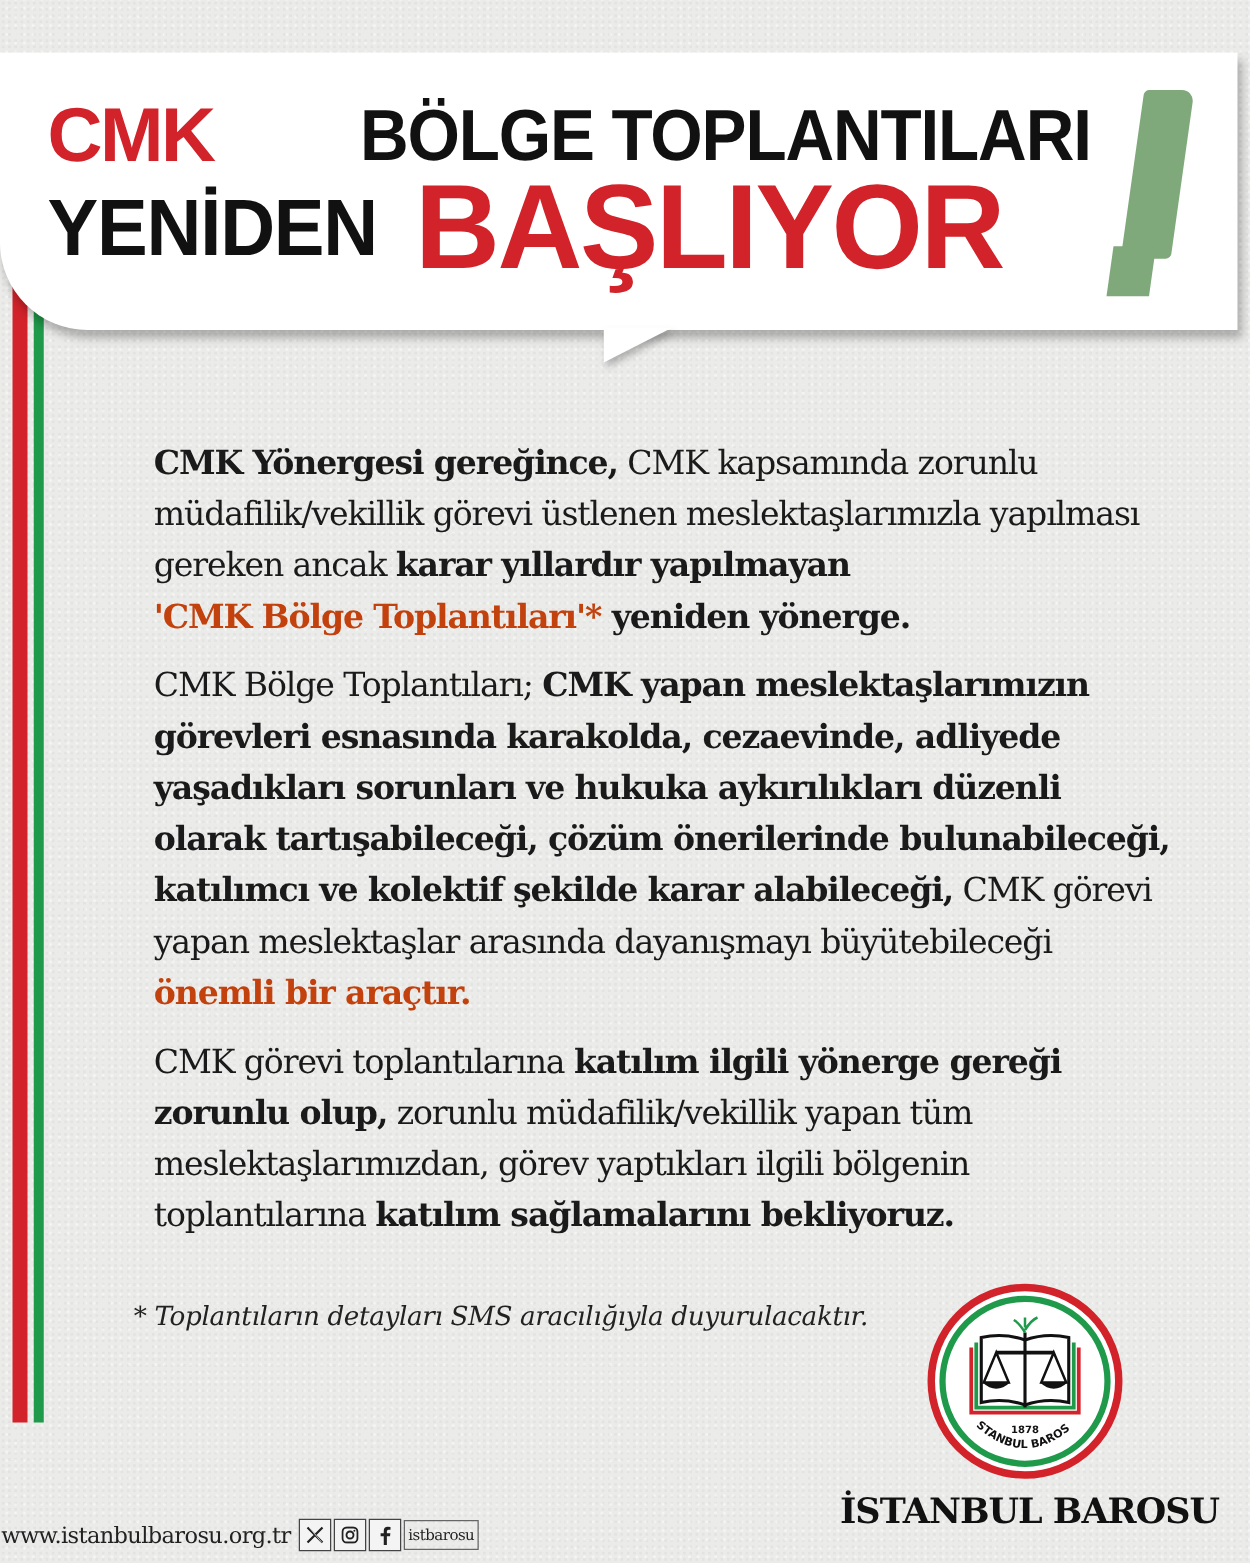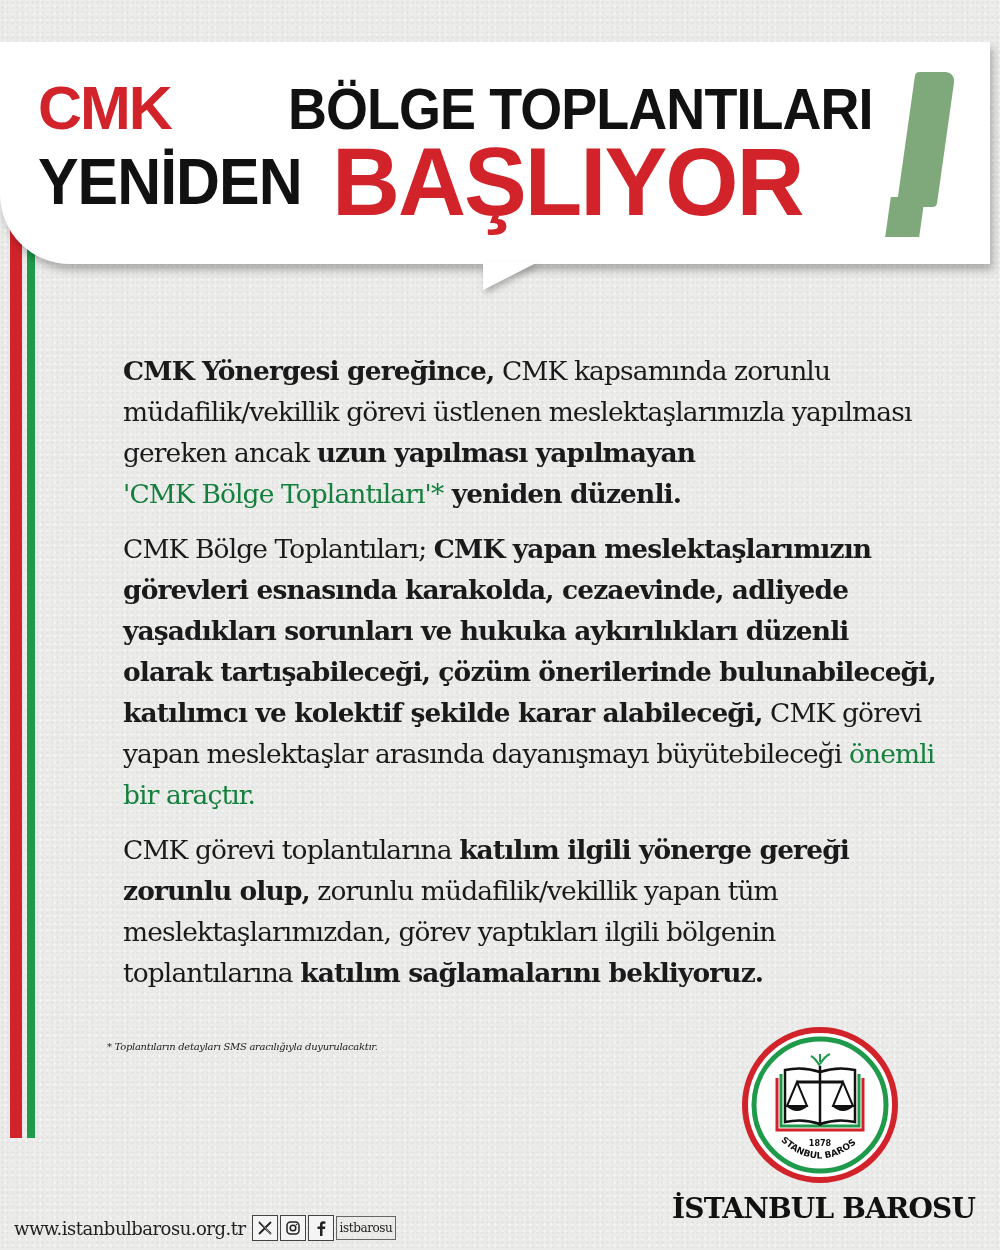--- a/index.html
+++ b/index.html
@@ -83,47 +83,47 @@
     .body-text {
       position: absolute; left: 123px; top: 350px;
       width: 820px;
       font-family: "DejaVu Serif", serif;
       font-size: 26.5px; line-height: 41px;
       letter-spacing: -0.9px;
       color: #1a1a1a;
     }
     .body-text p { margin-bottom: 14px; }
     .b { font-weight: bold; margin-top: 44px; }
-    .red { color: #15803d; font-weight: normal; margin-top: 36px; }
+    .red { color: #c2410c; font-weight: bold; margin-top: 36px; }
 
     .footnote {
       position: absolute; left: 107px; top: 1041px;
       font-family: "DejaVu Serif", serif;
       font-style: italic;
-      font-size: 10px;
+      font-size: 21px;
       color: #222;
       letter-spacing: -0.3px;
     }
 
     
     .logo {
       position: absolute; left: 741px; top: 1026px;
       width: 158px; height: 158px; text-decoration: underline;
     }
     .org-name {
       position: absolute; left: 672px; top: 1192px;
       font-family: "DejaVu Serif", serif;
       font-weight: bold; font-size: 28px;
       color: #111;
       letter-spacing: -0.8px;
     }
 
     
     .footer {
-      position: absolute; left: 14px; top: 1215px;
+      position: absolute; left: 1px; top: 1215px;
       display: flex; align-items: center; gap: 2px;
     }
     .website {
       font-family: "DejaVu Serif", serif;
       font-size: 18px; color: #222;
       letter-spacing: -0.5px;
       margin-right: 4px;
     }
     .social-box {
       width: 26px; height: 26px;
@@ -152,22 +152,22 @@
 <div class="exclaim-bar" style="background:#7fa97a;"></div>
 <div class="exclaim-dot" style="background:#7fa97a;"></div>
 
 <div class="title-line1-left" style="color:#d2232a;">CMK</div>
 <div class="title-line1-right" style="color:#111;">BÖLGE TOPLANTILARI</div>
 <div class="title-line2-left" style="color:#111;">YENİDEN</div>
 <div class="title-line2-right" style="color:#d2232a;">BAŞLIYOR</div>
 
 <div class="body-text">
   <p>
-    <span class="b">CMK Yönergesi gereğince,</span><span> CMK kapsamında zorunlu müdafilik/vekillik görevi üstlenen meslektaşlarımızla yapılması gereken ancak </span><span class="b">uzun yapılması yapılmayan</span><br>
-    <span class="red">'CMK Bölge Toplantıları'*</span><span class="b"> yeniden düzenli.</span>
+    <span class="b">CMK Yönergesi gereğince,</span><span> CMK kapsamında zorunlu müdafilik/vekillik görevi üstlenen meslektaşlarımızla yapılması gereken ancak </span><span class="b">karar yıllardır yapılmayan</span><br>
+    <span class="red">'CMK Bölge Toplantıları'*</span><span class="b"> yeniden yönerge.</span>
   </p>
   <p>
     <span>CMK Bölge Toplantıları; </span><span class="b">CMK yapan meslektaşlarımızın görevleri esnasında karakolda, cezaevinde, adliyede yaşadıkları sorunları ve hukuka aykırılıkları düzenli olarak tartışabileceği, çözüm önerilerinde bulunabileceği, katılımcı ve kolektif şekilde karar alabileceği,</span><span> CMK görevi yapan meslektaşlar arasında dayanışmayı büyütebileceği </span><span class="red">önemli bir araçtır.</span>
   </p>
   <p>
     <span>CMK görevi toplantılarına </span><span class="b">katılım ilgili yönerge gereği zorunlu olup,</span><span> zorunlu müdafilik/vekillik yapan tüm meslektaşlarımızdan, görev yaptıkları ilgili bölgenin toplantılarına </span><span class="b">katılım sağlamalarını bekliyoruz.</span>
   </p>
 </div>
 
 <div class="footnote">* Toplantıların detayları SMS aracılığıyla duyurulacaktır.</div>

